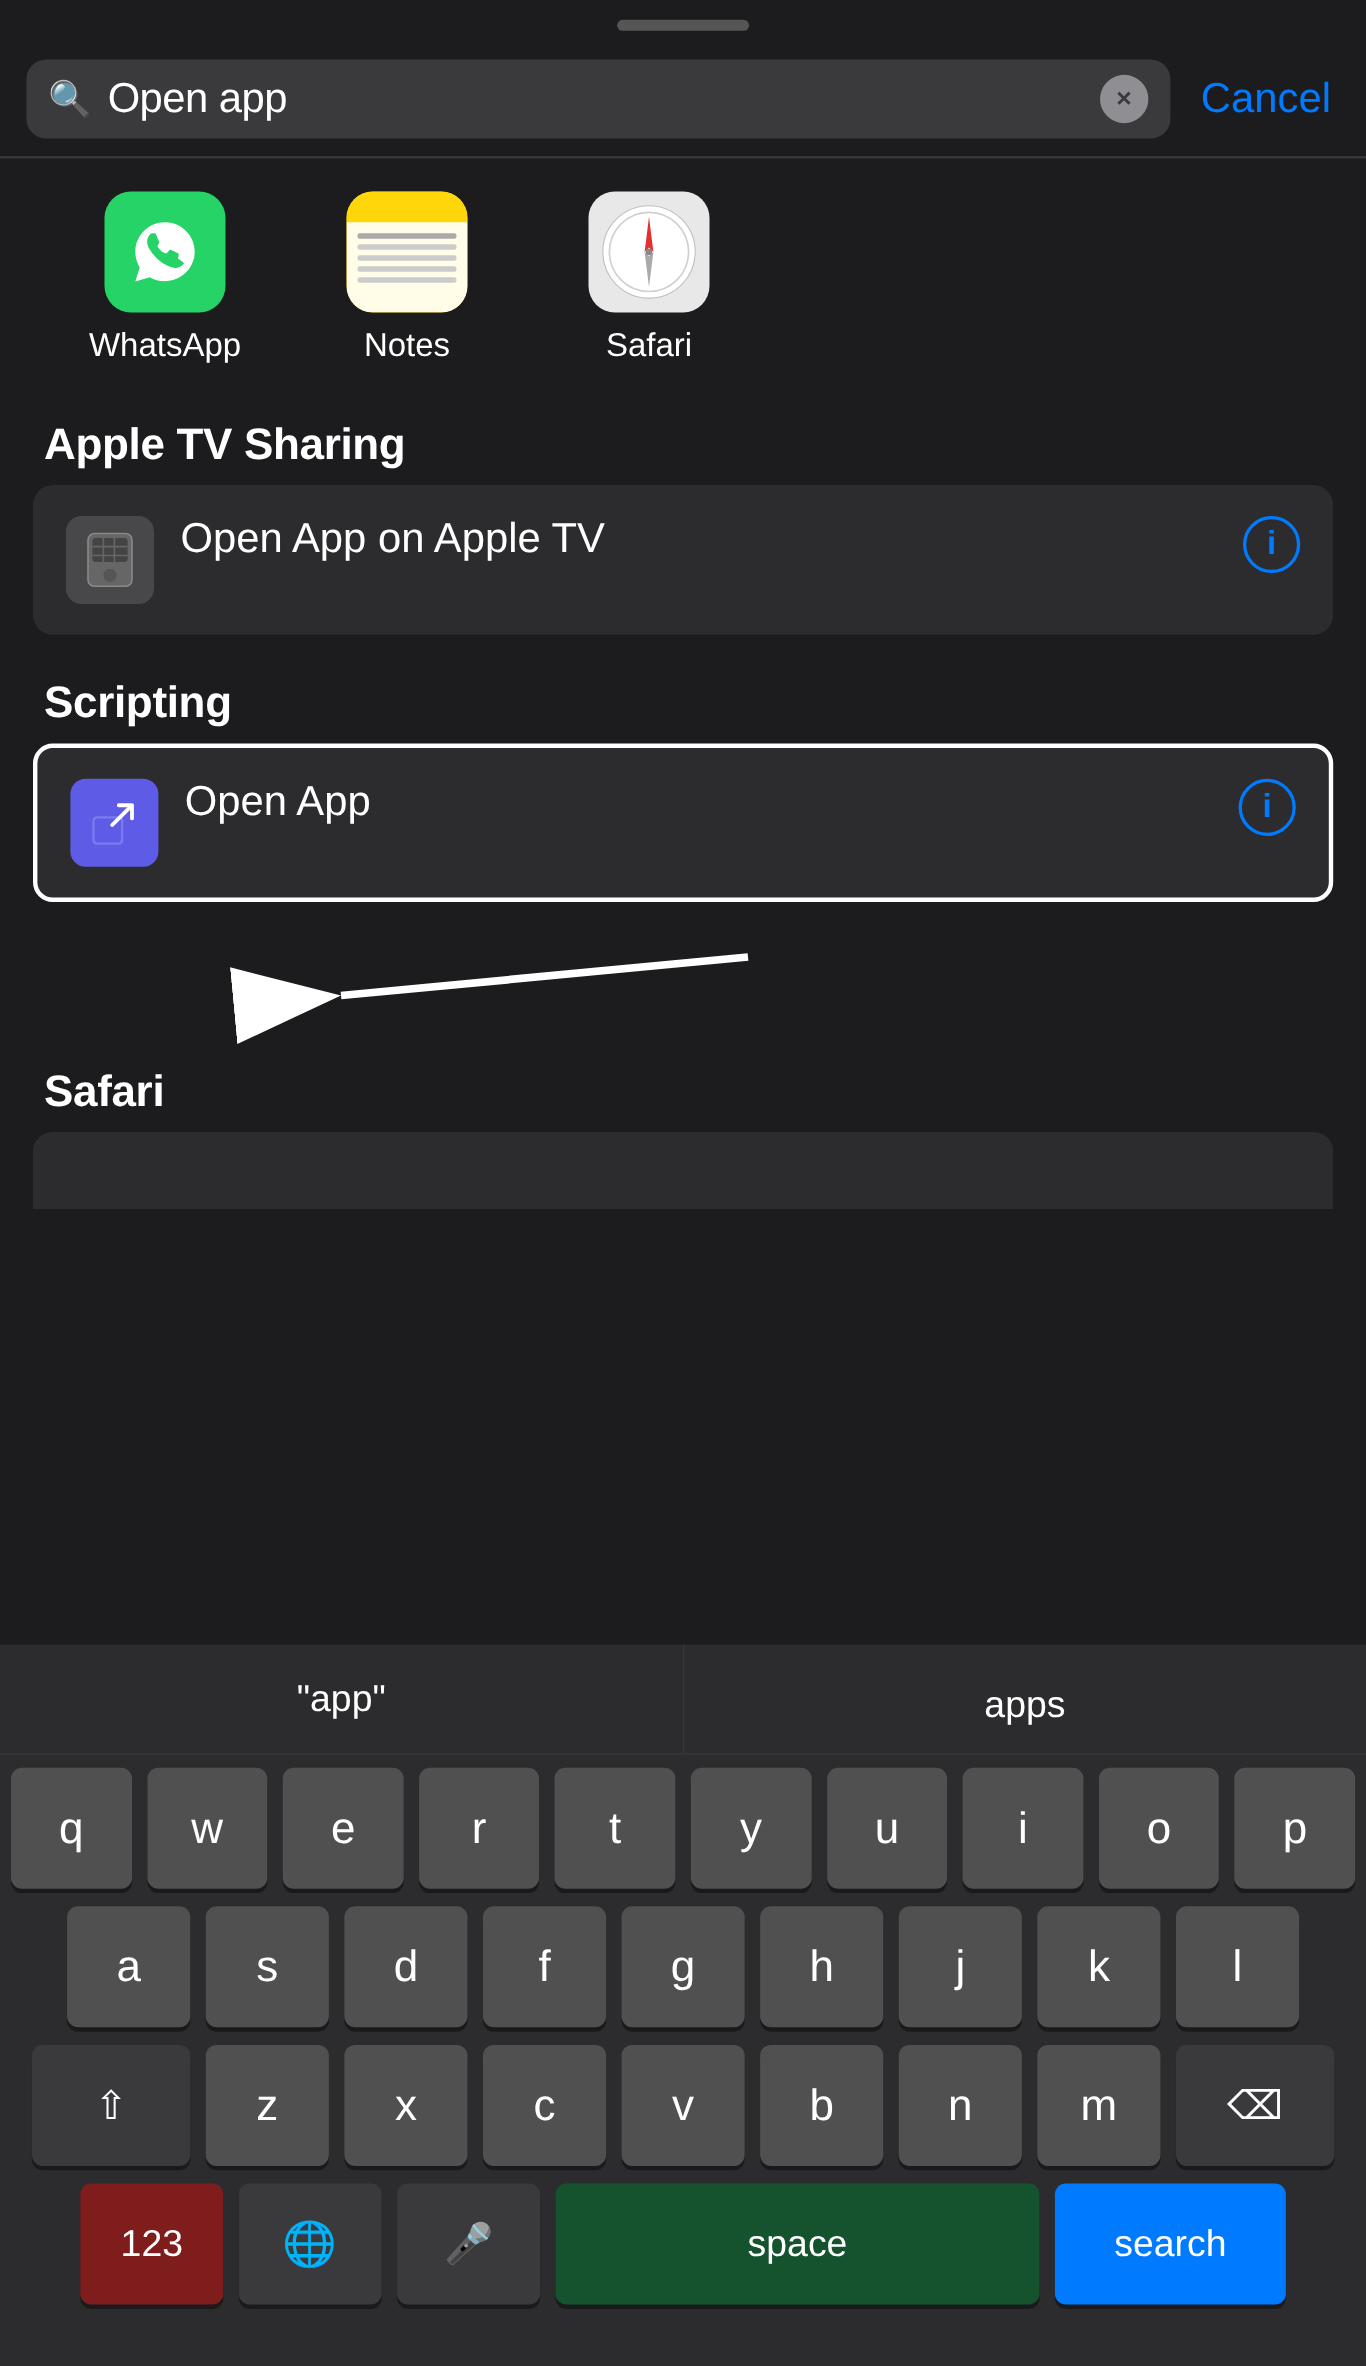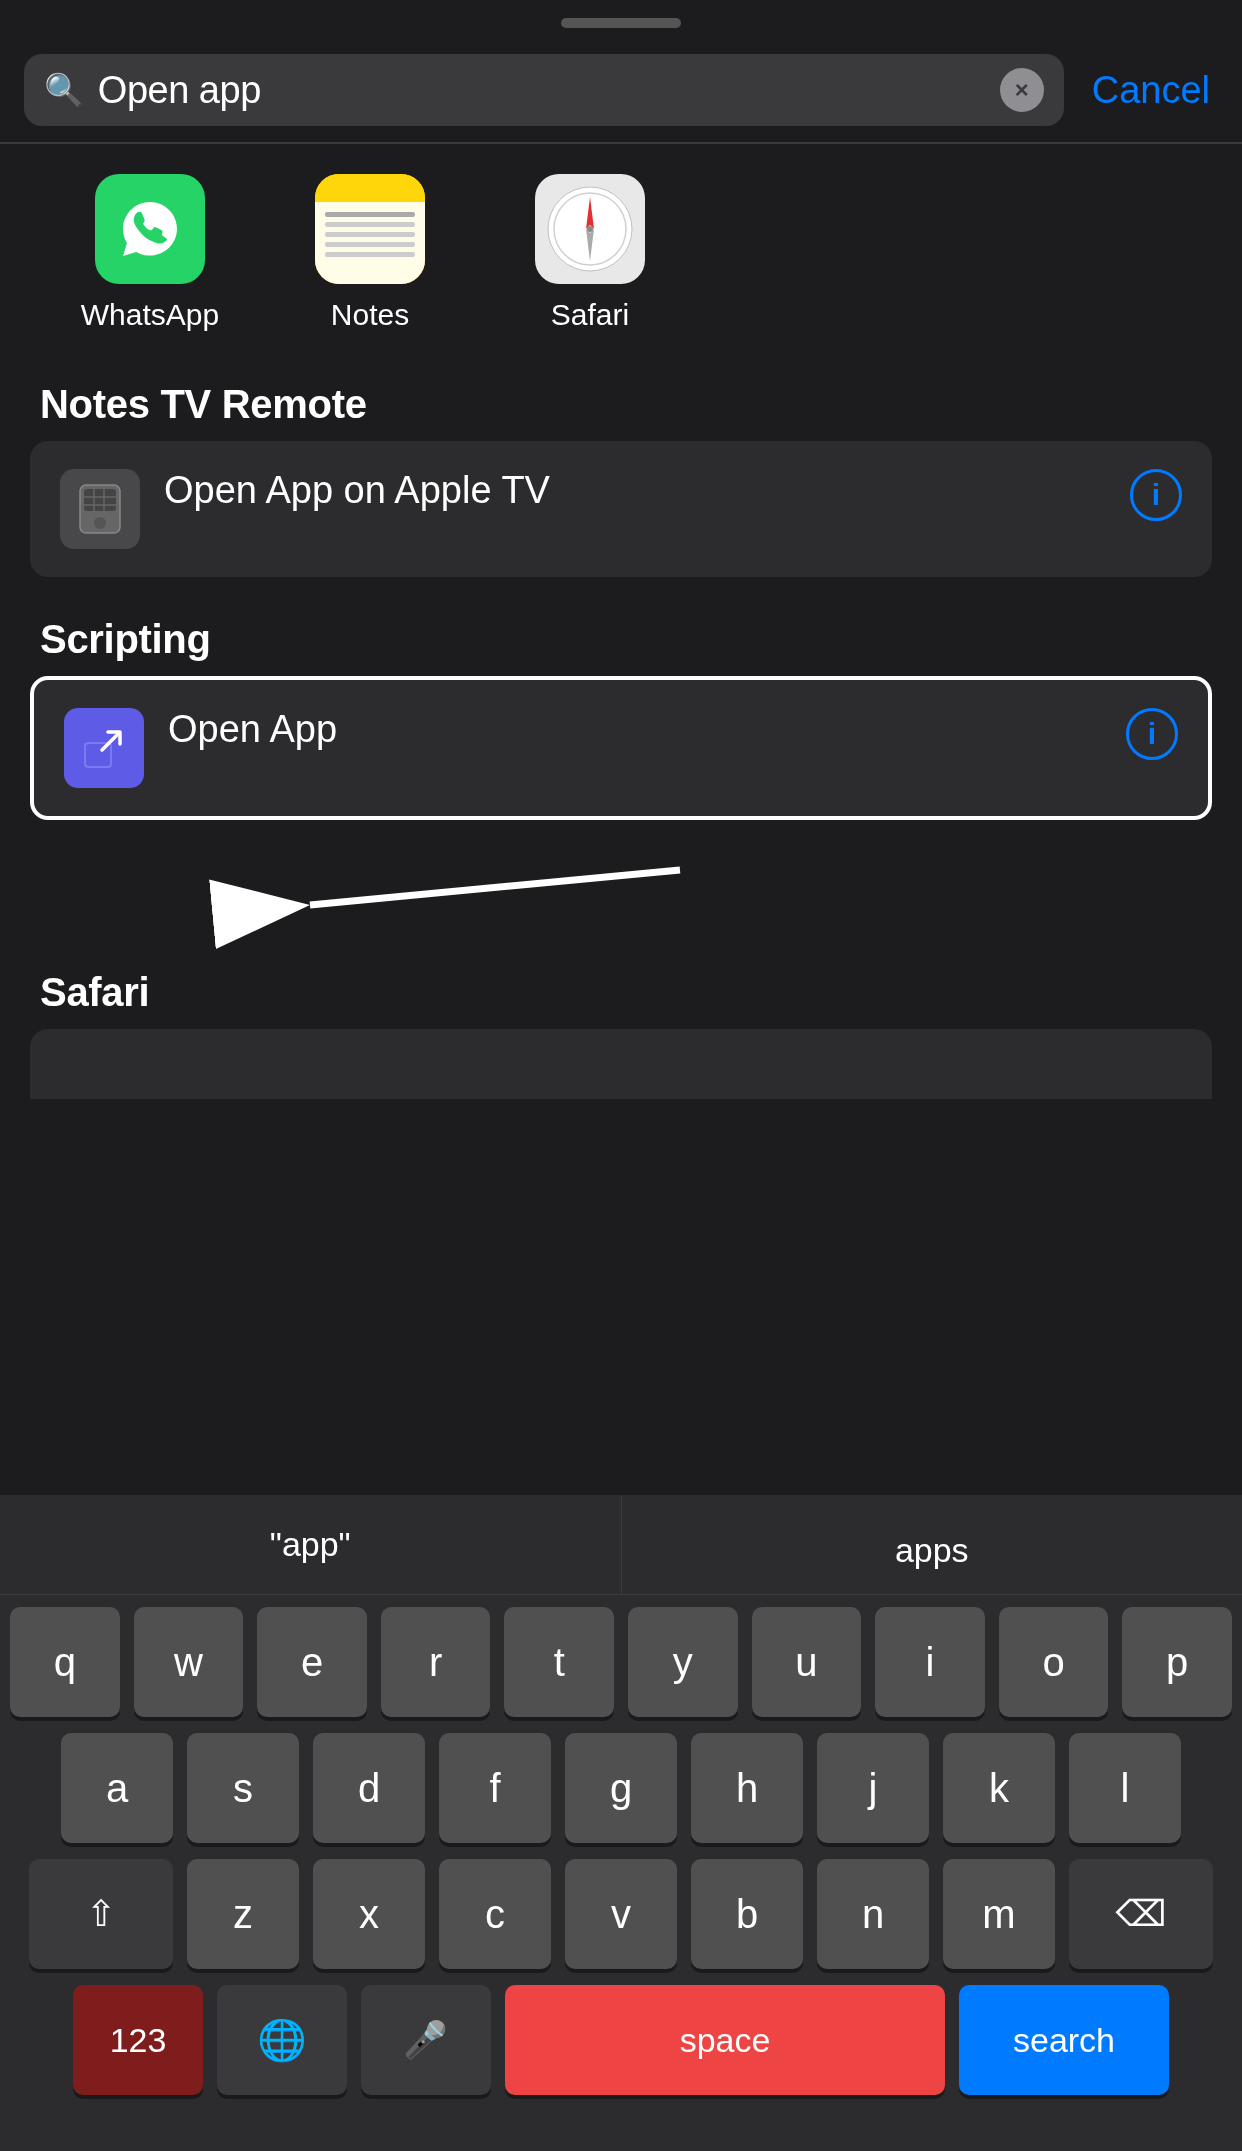--- a/index.html
+++ b/index.html
@@ -209,21 +209,21 @@
       max-width: 112px;
       box-shadow: 0 4px 0 #1a1a1c;
       cursor: pointer;
     }
     .key.special {
       background: #3a3a3c;
       max-width: 130px;
       font-size: 34px;
     }
     .key.space-key {
-      background: #ef4444;
+      background: #14532d;
       max-width: 440px;
       font-size: 34px;
       flex: 3;
     }
     .key.search-key {
       background: #007aff;
       max-width: 210px;
       font-size: 34px;
       color: #ffffff;
     }
@@ -383,21 +383,21 @@
 
         <polygon points="50,82 46,50 50,54 54,50" fill="#aaaaaa"></polygon>
 
         <circle cx="50" cy="50" r="3" fill="#888"></circle>
       </svg>
     </div>
     <span class="app-label">Safari</span>
   </div>
 </div>
 
-<div class="section-heading">Notes TV Remote</div>
+<div class="section-heading">Apple TV Sharing</div>
 <div class="action-row">
   <div class="appletv-icon-box">
     <svg width="52" height="52" viewBox="0 0 52 52" fill="none" xmlns="http://www.w3.org/2000/svg">
 
       <rect x="6" y="2" width="40" height="48" rx="6" fill="#666" stroke="#888" stroke-width="1.5"></rect>
       <rect x="10" y="6" width="32" height="22" rx="3" fill="#444"></rect>
 
       <line x1="20" y1="6" x2="20" y2="28" stroke="#666" stroke-width="1.5"></line>
       <line x1="30" y1="6" x2="30" y2="28" stroke="#666" stroke-width="1.5"></line>
       <line x1="10" y1="14" x2="42" y2="14" stroke="#666" stroke-width="1.5"></line>

